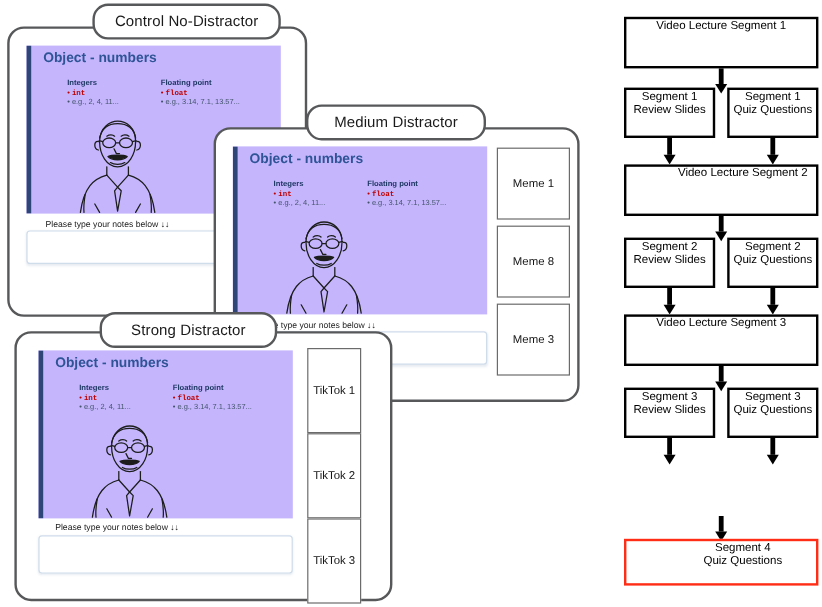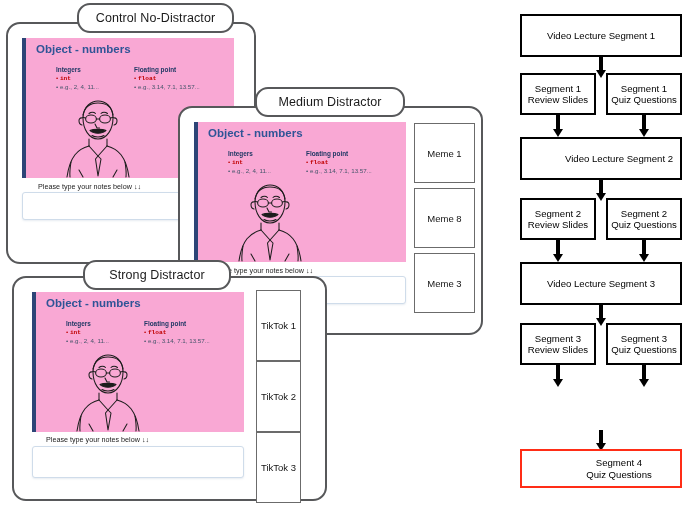--- a/index.html
+++ b/index.html
@@ -30,21 +30,21 @@
     display:flex;align-items:center;justify-content:center;
     font-size:12.5px;color:#1a1a1a;
     letter-spacing:.1px;
     white-space:nowrap;
     z-index:40;
   }
 
   
   .slide{
     position:absolute;
-    background:#f9a8d4;
+    background:#c4b5fd;
     box-sizing:border-box;
     overflow:hidden;
   }
   .slide-bar{
     position:absolute;left:0;top:0;bottom:0;width:4px;background:#2d4577;
   }
   .slide-title{
     position:absolute;
     color:#2f5496;
     font-weight:bold;
@@ -85,21 +85,21 @@
     font-size:9.5px;color:#141414;
     white-space:nowrap;
   }
 
   
   .fc-box{
     position:absolute;
     background:#fff;
     border:2.2px solid #000;
     box-sizing:border-box;
-    display:flex;align-items:center;justify-content:center;
+    display:flex;align-items:flex-start;justify-content:center;
     text-align:center;
     font-size:9.6px;
     line-height:1.18;
     color:#000;
   }
   .fc-box.red{border-color:#ff2d16;}
   .arrow{position:absolute;}
   .arrow .shaft{position:absolute;left:0;top:0;width:4px;background:#000;}
   .arrow .head{
     position:absolute;left:-3.5px;

